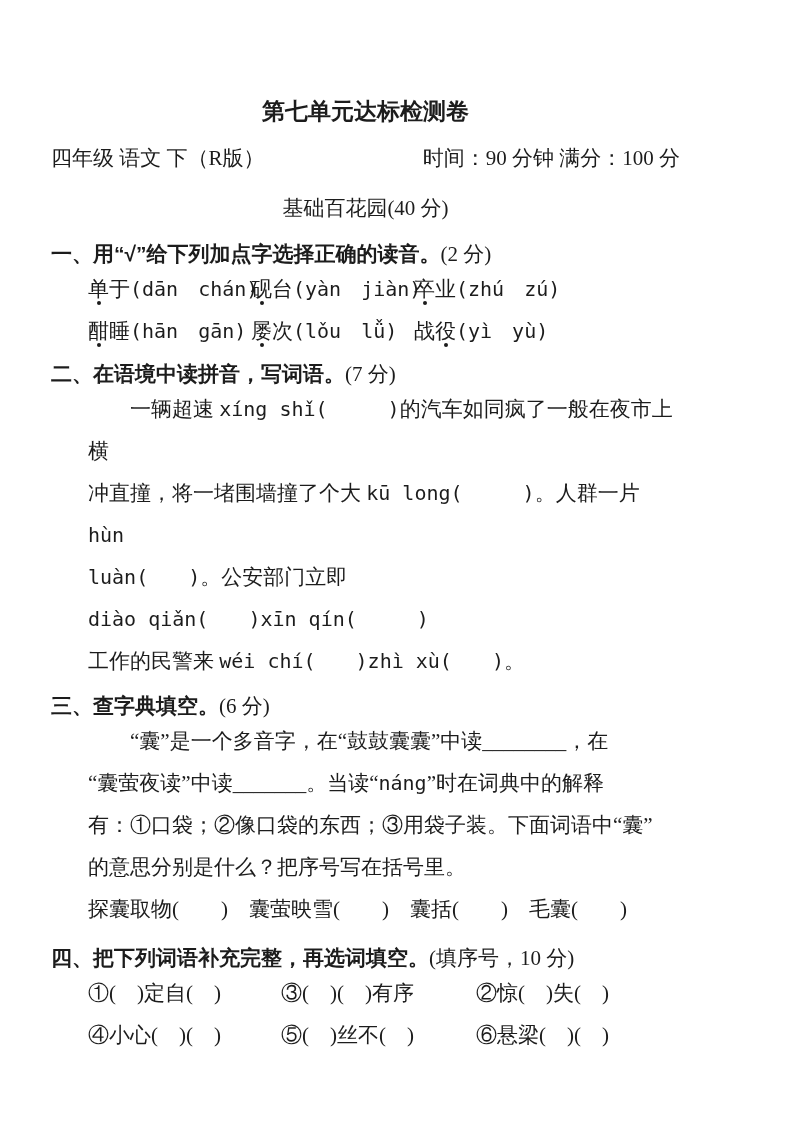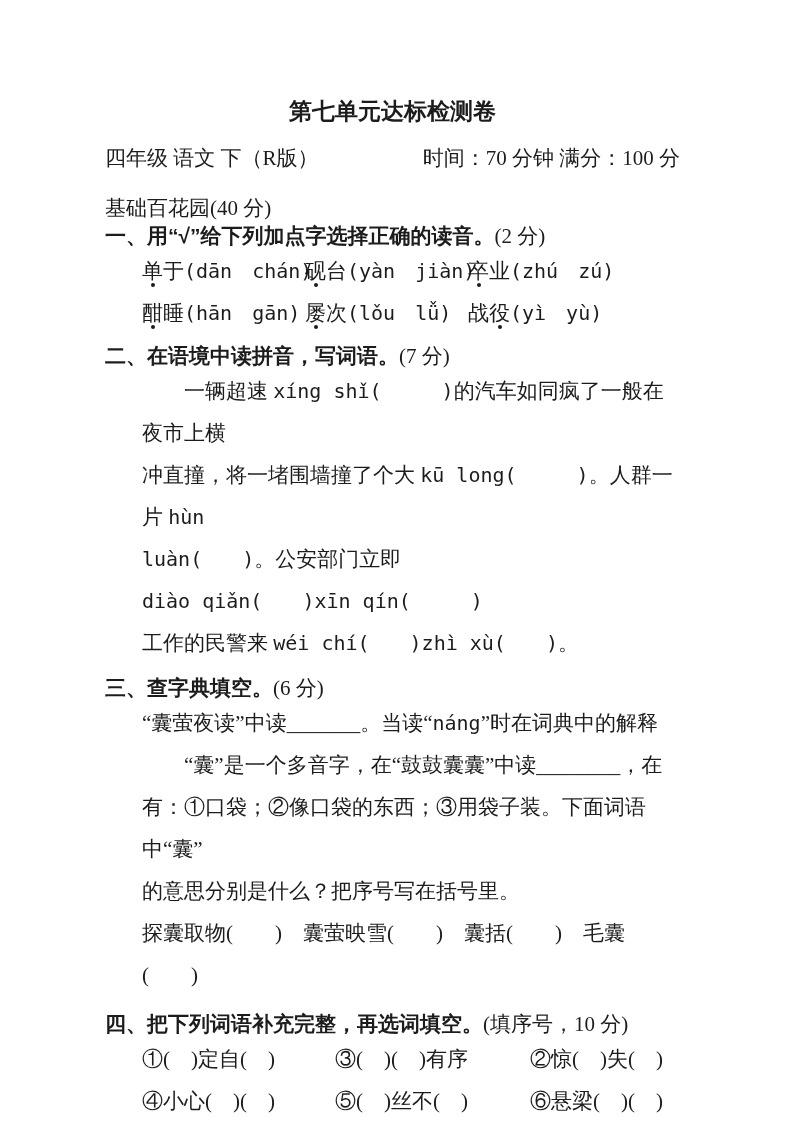--- a/index.html
+++ b/index.html
@@ -1,20 +1,20 @@
 <!DOCTYPE html>
 <html><head>
 <meta charset="utf-8">
 <style>
   html,body{margin:0;padding:0;background:#ffffff;}
   .page{
     position:relative;
     width:793px;height:1122px;
     box-sizing:border-box;
-    padding:95px 113px 0 105px;
+    padding:95px 113px 0 51px;
     background:#ffffff;
     color:#1c1c1c;
     font-family:"Liberation Serif","DejaVu Serif",serif;
     font-size:21px;
     overflow:hidden;
   }
   .title{
     margin:0 0 16px 0;
     text-align:center;
     font-family:"Liberation Sans","DejaVu Sans",sans-serif;
@@ -23,22 +23,23 @@
     line-height:33px;
   }
   .meta{
     display:flex;
     justify-content:space-between;
     line-height:28px;
     margin-bottom:22px;
     white-space:pre-wrap;
   }
   .banner{
-    text-align:left;
+    text-align:center;
     line-height:28px;
+    margin-bottom:18px;
   }
   .question{margin:0;}
   .q-head{line-height:28px;white-space:pre-wrap;}
   .q-title{
     font-family:"Liberation Sans","DejaVu Sans",sans-serif;
     font-weight:700;
   }
   .q-points{font-weight:400;}
   .q2{margin-top:8px;}
   .q3{margin-top:10px;}
@@ -77,21 +78,21 @@
 </style>
 </head>
 <body>
 
 <div class="page">
 
   <h1 class="title">第七单元达标检测卷</h1>
 
   <div class="meta">
     <span>四年级 语文 下（R版）</span>
-    <span>时间：70 分钟 满分：100 分</span>
+    <span>时间：90 分钟 满分：100 分</span>
   </div>
 
   <div class="banner">基础百花园(40 分)</div>
 
   <section class="question q1">
     <div class="q-head"><span class="q-title">一、用“√”给下列加点字选择正确的读音。</span><span class="q-points">(2 分)</span></div>
     <div class="q1-rows" id="q1-rows">
         <div class="q1-row">
           <span class="q1-item"><span><span class="dotchar">单</span><span>于</span></span><span class="py">(dān　chán)</span></span>
           <span class="q1-item"><span><span class="dotchar">砚</span><span>台</span></span><span class="py">(yàn　jiàn)</span></span>
@@ -111,22 +112,22 @@
         <div class="line indent"><span>一辆超速 </span><span class="py">xíng shǐ(　　　)</span><span>的汽车如同疯了一般在夜市上横</span></div>
         <div class="line"><span>冲直撞，将一堵围墙撞了个大 </span><span class="py">kū long(　　　)</span><span>。人群一片 </span><span class="py">hùn</span></div>
         <div class="line"><span class="py">luàn(　　)</span><span>。公安部门立即 </span><span class="py">diào qiǎn(　　)xīn qín(　　　)</span></div>
         <div class="line"><span>工作的民警来 </span><span class="py">wéi chí(　　)zhì xù(　　)</span><span>。</span></div>
       </div>
   </section>
 
   <section class="question q3">
     <div class="q-head"><span class="q-title">三、查字典填空。</span><span class="q-points">(6 分)</span></div>
     <div class="para" id="q3-lines">
+        <div class="line indent"><span>“囊”是一个多音字，在“鼓鼓囊囊”中读________，在</span></div>
         <div class="line"><span>“囊萤夜读”中读_______。当读“</span><span class="py">náng</span><span>”时在词典中的解释</span></div>
-        <div class="line indent"><span>“囊”是一个多音字，在“鼓鼓囊囊”中读________，在</span></div>
         <div class="line"><span>有：①口袋；②像口袋的东西；③用袋子装。下面词语中“囊”</span></div>
         <div class="line"><span>的意思分别是什么？把序号写在括号里。</span></div>
         <div class="line"><span>探囊取物(　　)　囊萤映雪(　　)　囊括(　　)　毛囊(　　)</span></div>
       </div>
   </section>
 
   <section class="question q4">
     <div class="q-head"><span class="q-title">四、把下列词语补充完整，再选词填空。</span><span class="q-points">(填序号，10 分)</span></div>
     <div class="q4-grid" id="q4-grid">
         <div class="q4-item">①(　)定自(　)</div>

